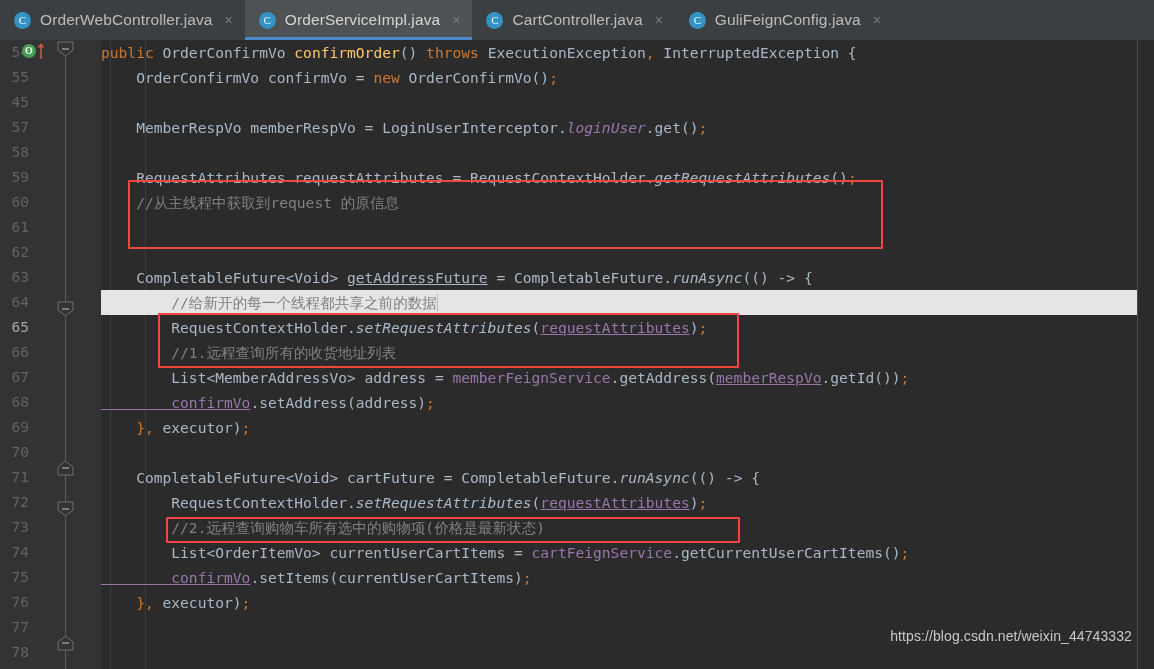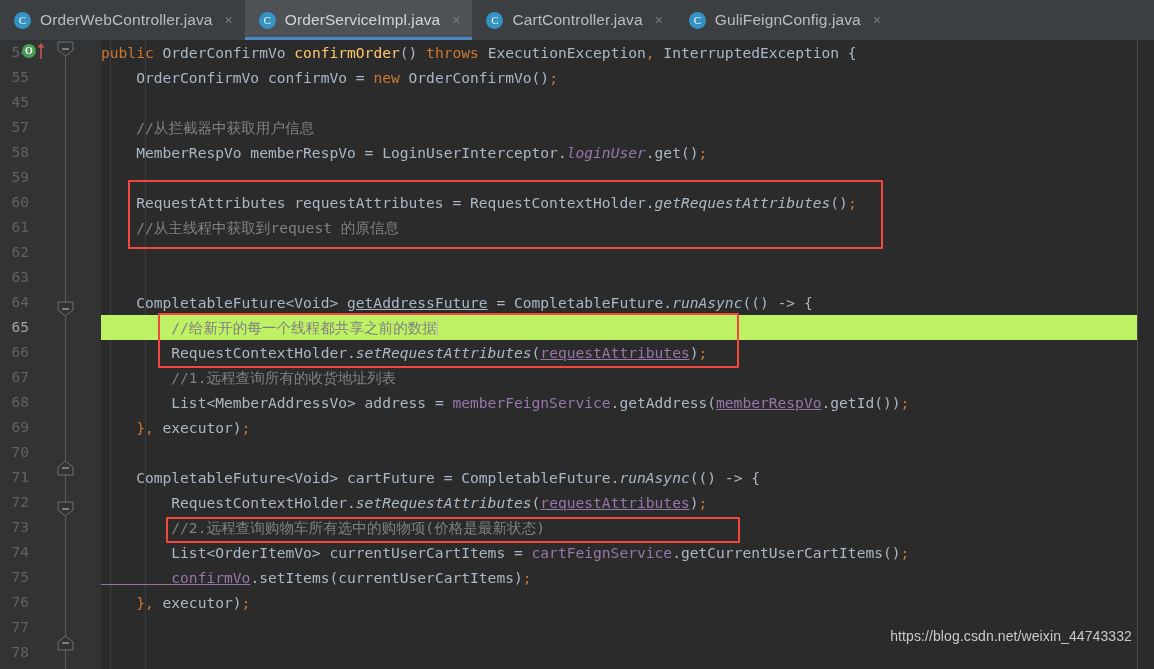--- a/index.html
+++ b/index.html
@@ -92,21 +92,21 @@
   
   .code{
     position:absolute;left:101px;top:0;right:0;height:629px;
     background:#2B2B2B;
   }
   .line{
     position:relative;height:25px;line-height:25px;
     font-family:"DejaVu Sans Mono","Liberation Mono",monospace;
     font-size:14.6px;white-space:pre;color:#A9B7C6;
   }
-  .line.current{background:#bef264;}
+  .line.current{background:#e5e5e5;}
   .line .txt{position:relative;z-index:2;display:inline-block;padding-left:0;}
 
   
   .guide{
     position:absolute;top:0;width:1px;height:629px;background:#3A3D3F;z-index:0;
   }
 
   
   .kw      {color:#CC7832;text-align:center;}
   .type    {color:#A9B7C6;}
@@ -303,32 +303,32 @@
     </div>
     <div class="gutter-sep"></div>
 
     <div class="code">
       <div class="guide" style="left:9px"></div>
       <div class="guide" style="left:44px"></div>
       <div id="code-lines">
           <div class="line"><span class="txt"><span class="kw">public </span><span class="type">OrderConfirmVo </span><span class="mth">confirmOrder</span><span class="punct">() </span><span class="kw">throws </span><span class="type">ExecutionException</span><span class="semi">,</span><span class="type"> InterruptedException {</span></span></div>
           <div class="line"><span class="txt"><span class="type">    OrderConfirmVo confirmVo </span><span class="punct">= </span><span class="kw">new </span><span class="type">OrderConfirmVo()</span><span class="semi">;</span></span></div>
           <div class="line"><span class="txt"></span></div>
-          <div class="line"><span class="txt"><span class="cmt">    //从拦截器中获取用户信息</span></span></div>
           <div class="line"><span class="txt"><span class="type">    MemberRespVo memberRespVo </span><span class="punct">= </span><span class="type">LoginUserInterceptor</span><span class="punct">.</span><span class="stfld">loginUser</span><span class="type">.get()</span><span class="semi">;</span></span></div>
           <div class="line"><span class="txt"></span></div>
           <div class="line"><span class="txt"><span class="type">    RequestAttributes requestAttributes </span><span class="punct">= </span><span class="type">RequestContextHolder</span><span class="punct">.</span><span class="stmth">getRequestAttributes</span><span class="type">()</span><span class="semi">;</span></span></div>
           <div class="line"><span class="txt"><span class="cmt">    //从主线程中获取到request 的原信息</span></span></div>
           <div class="line"><span class="txt"></span></div>
           <div class="line"><span class="txt"></span></div>
           <div class="line"><span class="txt"><span class="type">    CompletableFuture&lt;Void&gt; </span><span class="identu">getAddressFuture</span><span class="punct"> = </span><span class="type">CompletableFuture</span><span class="punct">.</span><span class="stmth">runAsync</span><span class="type">(() -&gt; {</span></span></div>
           <div class="line current"><span class="txt"><span class="cmt">        //给新开的每一个线程都共享之前的数据</span><span class="caret"></span></span></div>
           <div class="line"><span class="txt"><span class="type">        RequestContextHolder</span><span class="punct">.</span><span class="stmth">setRequestAttributes</span><span class="punct">(</span><span class="fieldu">requestAttributes</span><span class="punct">)</span><span class="semi">;</span></span></div>
           <div class="line"><span class="txt"><span class="cmt">        //1.远程查询所有的收货地址列表</span></span></div>
           <div class="line"><span class="txt"><span class="type">        List&lt;MemberAddressVo&gt; address </span><span class="punct">= </span><span class="svc">memberFeignService</span><span class="type">.getAddress(</span><span class="fieldu">memberRespVo</span><span class="type">.getId())</span><span class="semi">;</span></span></div>
+          <div class="line"><span class="txt"><span class="fieldu">        confirmVo</span><span class="type">.setAddress(address)</span><span class="semi">;</span></span></div>
           <div class="line"><span class="txt"><span class="kw">    }</span><span class="semi">, </span><span class="type">executor)</span><span class="semi">;</span></span></div>
           <div class="line"><span class="txt"></span></div>
           <div class="line"><span class="txt"><span class="type">    CompletableFuture&lt;Void&gt; cartFuture </span><span class="punct">= </span><span class="type">CompletableFuture</span><span class="punct">.</span><span class="stmth">runAsync</span><span class="type">(() -&gt; {</span></span></div>
           <div class="line"><span class="txt"><span class="type">        RequestContextHolder</span><span class="punct">.</span><span class="stmth">setRequestAttributes</span><span class="punct">(</span><span class="fieldu">requestAttributes</span><span class="punct">)</span><span class="semi">;</span></span></div>
           <div class="line"><span class="txt"><span class="cmt">        //2.远程查询购物车所有选中的购物项(价格是最新状态)</span></span></div>
           <div class="line"><span class="txt"><span class="type">        List&lt;OrderItemVo&gt; currentUserCartItems </span><span class="punct">= </span><span class="svc">cartFeignService</span><span class="type">.getCurrentUserCartItems()</span><span class="semi">;</span></span></div>
           <div class="line"><span class="txt"><span class="fieldu">        confirmVo</span><span class="type">.setItems(currentUserCartItems)</span><span class="semi">;</span></span></div>
           <div class="line"><span class="txt"><span class="kw">    }</span><span class="semi">, </span><span class="type">executor)</span><span class="semi">;</span></span></div>
           <div class="line"><span class="txt"></span></div>
         </div>

